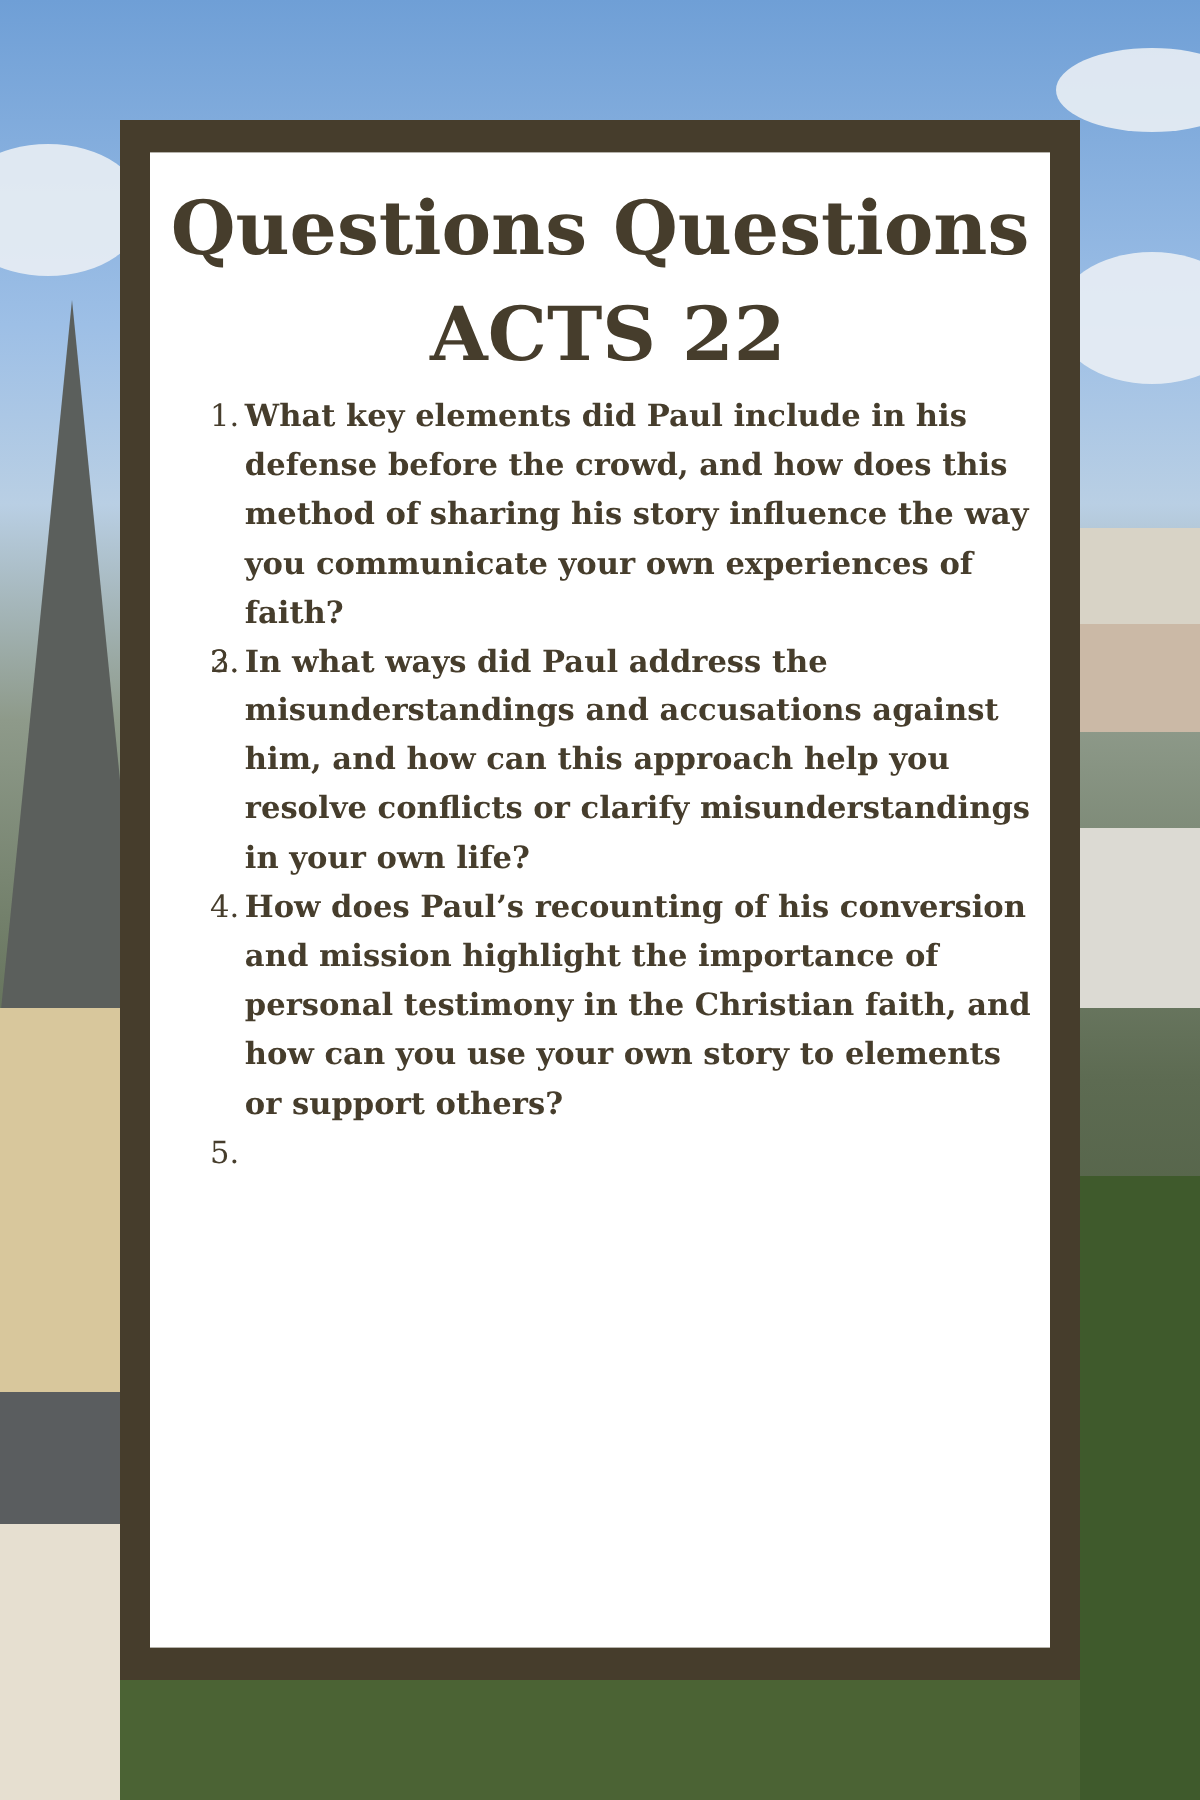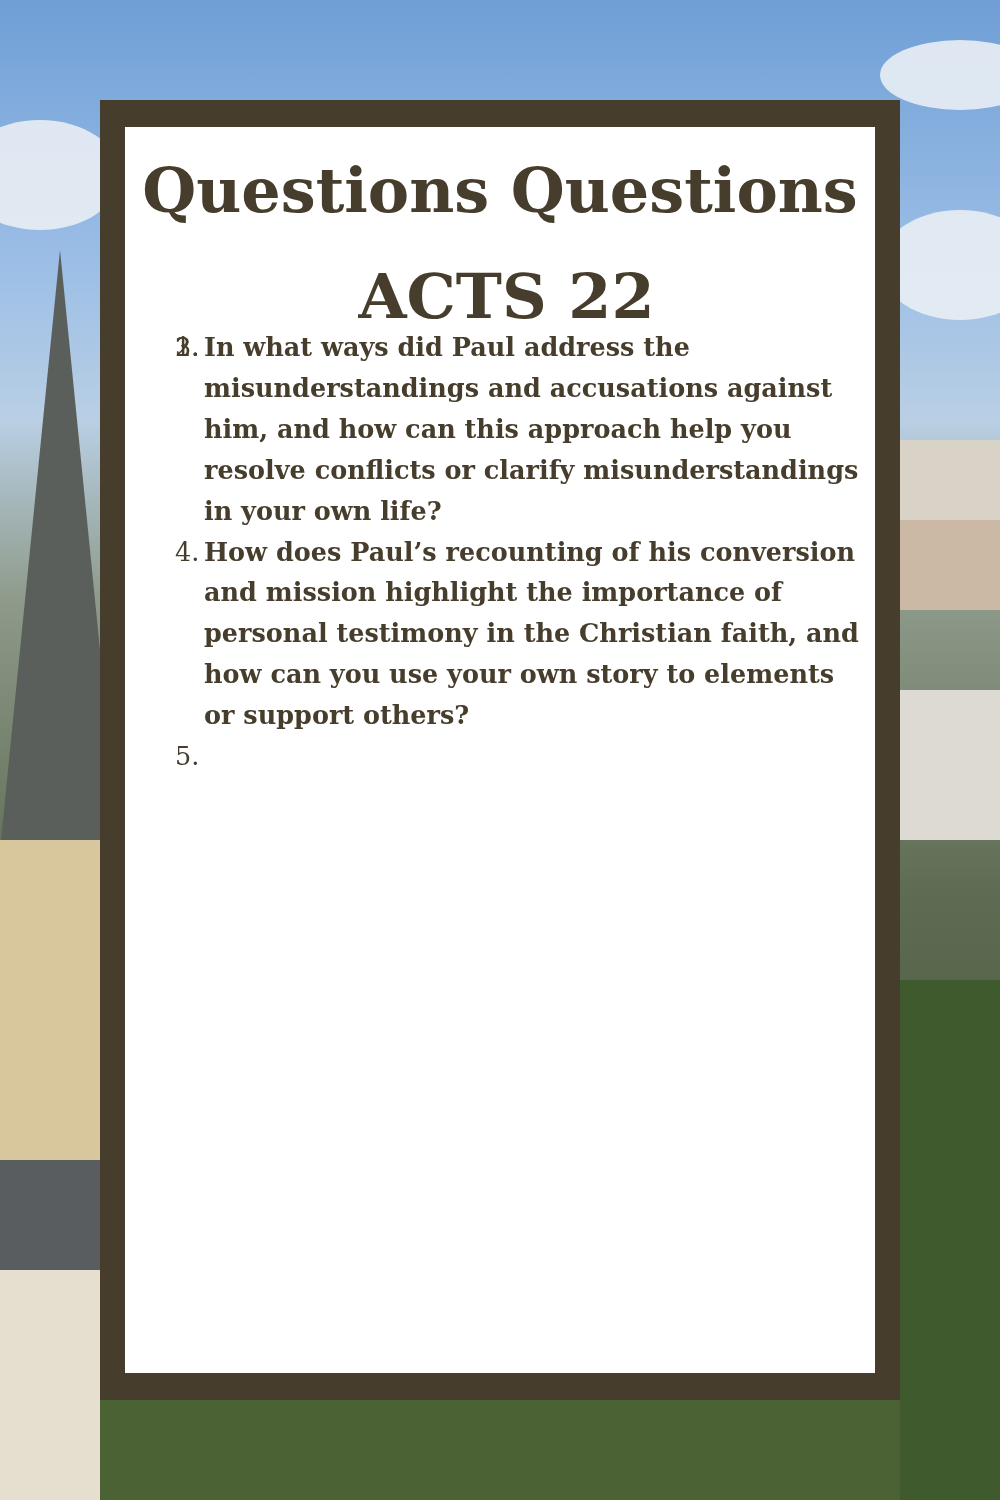--- a/index.html
+++ b/index.html
@@ -17,21 +17,21 @@
   .bldg{position:absolute;left:900px;top:440px;width:100px;height:80px;background:#d8d3c6;}
   .bldg2{position:absolute;left:900px;top:520px;width:100px;height:90px;background:#cbb9a6;}
   .bldg3{position:absolute;left:900px;top:690px;width:100px;height:150px;background:#dcdad3;}
   .trees{position:absolute;left:900px;top:980px;width:100px;height:520px;background:#3f5a2c;}
   .trees2{position:absolute;left:100px;top:1400px;width:800px;height:100px;background:#4b6334;}
   .frame{position:absolute;left:100px;top:100px;width:800px;height:1300px;background:#463d2c;}
   .card{position:absolute;left:125px;top:127px;width:750px;height:1246px;background:#ffffff;}
   .title{position:absolute;left:0;right:0;text-align:center;color:#463d2c;font-weight:bold;
     font-size:62px;line-height:1;letter-spacing:0px;}
   .t1{top:160px;}
-  .t2{top:266px;padding-left:13px;}
+  .t2{top:248px;padding-left:13px;}
   .list{position:absolute;left:175px;top:327px;width:690px;margin:0;padding:0;list-style:none;
     color:#463d2c;font-weight:bold;font-size:25.5px;line-height:40.9px;}
   .list li{position:relative;padding-left:29px;}
   .num{position:absolute;left:0;top:0;font-weight:normal;}
 </style>
 </head>
 <body>
 
 <div class="bg"></div>
 <div class="cloud" style="left:-40px;top:120px;width:160px;height:110px;"></div>
@@ -49,20 +49,21 @@
 
 <div class="frame"></div>
 <div class="card"></div>
 
 <div class="title t1">Questions Questions</div>
 <div class="title t2">ACTS 22</div>
 
 <ol class="list">
   <li>
     <span class="num">1.</span>
+    <span>What key elements did Paul include in his defense before the crowd, and how does this method of sharing his story influence the way you communicate your own experiences of faith?</span>
   </li>
   <li>
     <span class="num">2.</span>
   </li>
   <li>
     <span class="num">3.</span>
     <span>In what ways did Paul address the misunderstandings and accusations against him, and how can this approach help you resolve conflicts or clarify misunderstandings in your own life?</span>
   </li>
   <li>
     <span class="num">4.</span>

